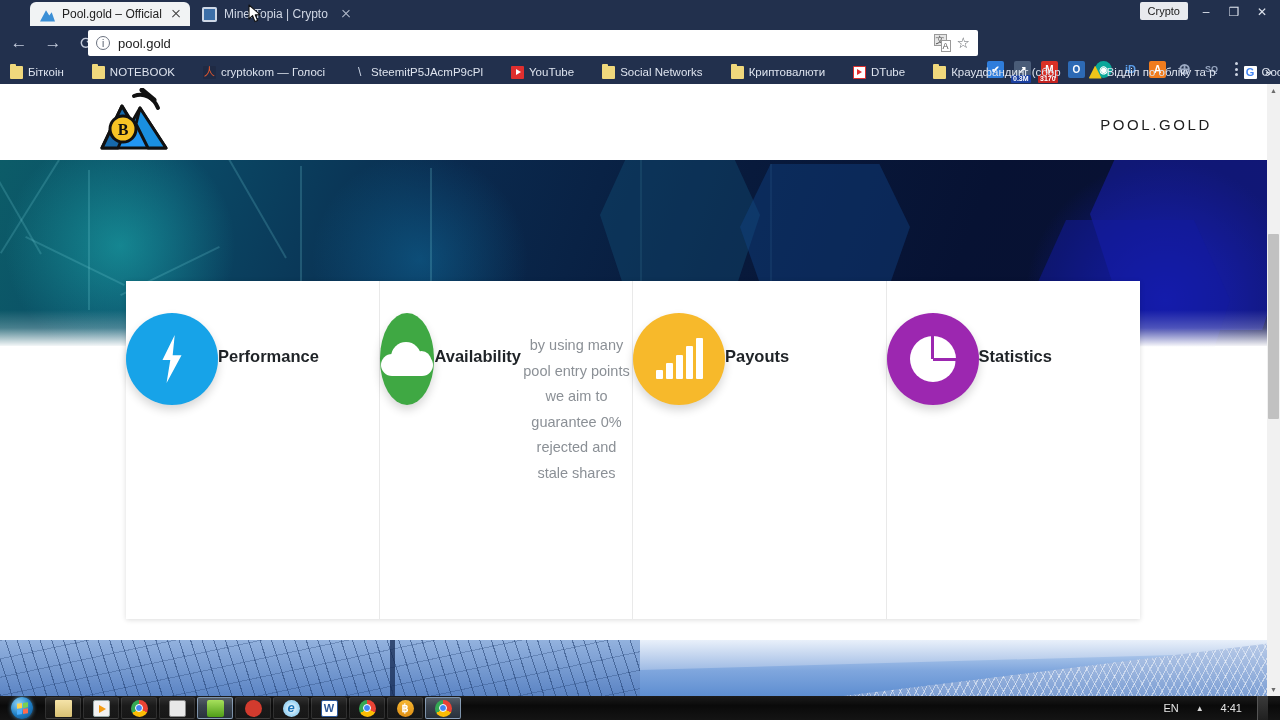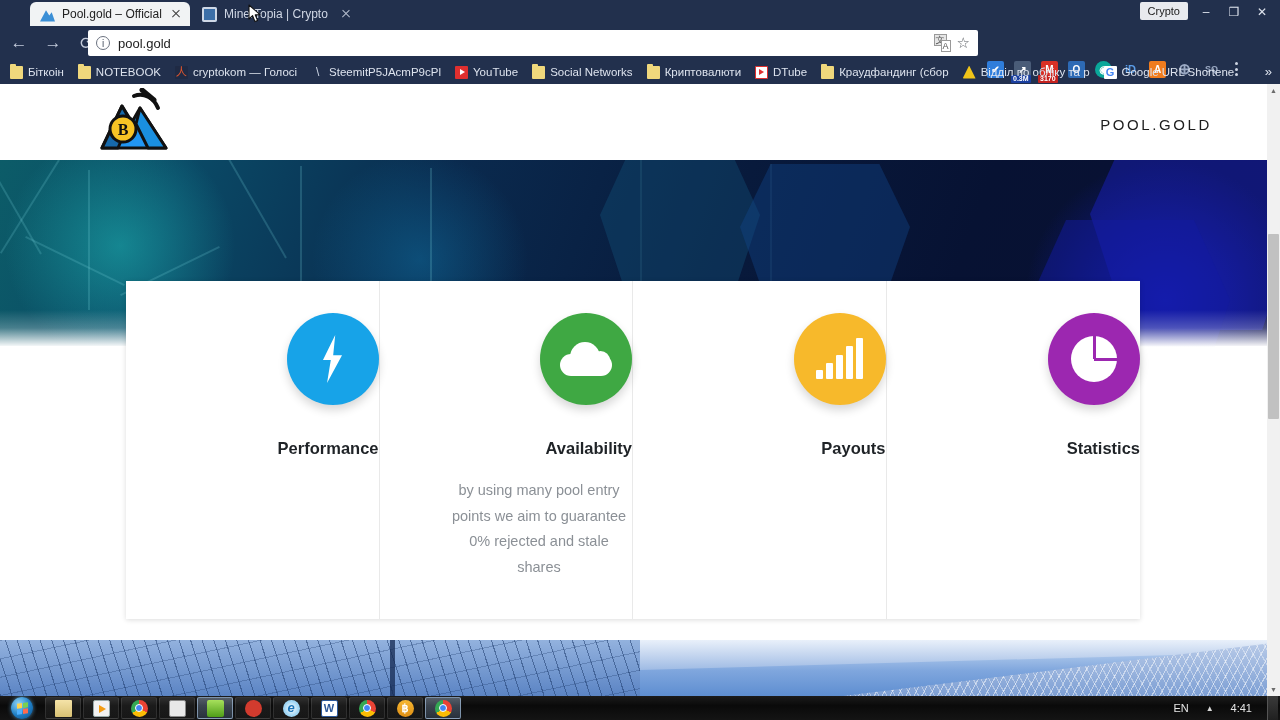--- a/index.html
+++ b/index.html
@@ -82,21 +82,21 @@
 
   #ext-icons { position: absolute; left: 982px; top: 28px; height: 30px; display: flex; align-items: center; gap: 0; }
   .ext { width: 27px; height: 30px; display: flex; align-items: center; justify-content: center; position: relative; }
   .ext .glyph { width: 17px; height: 17px; border-radius: 2px; display: flex; align-items: center; justify-content: center; font-size: 10px; color: #fff; font-weight: bold; position: relative; }
   .ext .badge { position: absolute; bottom: 1px; left: 2px; font-size: 7px; line-height: 8px; color: #fff; padding: 0 2px; border-radius: 1px; font-weight: bold; }
   #kebab { width: 22px; display: flex; flex-direction: column; align-items: center; justify-content: center; gap: 2.5px; }
   #kebab i { width: 3px; height: 3px; border-radius: 50%; background: #cdd4e2; display: block; }
 
   
   #bookmarks-bar { position: absolute; left: 0; top: 60px; width: 1280px; height: 24px; display: flex; align-items: center; padding-left: 10px; overflow: hidden; }
-  .bm { display: flex; align-items: center; margin-right: 14px; font-size: 11.5px; color: #dde3ee; white-space: nowrap; flex: none; max-width: 150px; }
+  .bm { display: flex; align-items: center; margin-right: 28px; font-size: 11.5px; color: #dde3ee; white-space: nowrap; flex: none; max-width: 150px; }
   .bm .bm-ico { width: 13px; height: 13px; margin-right: 5px; flex: none; border-radius: 1px; }
   .bm .bm-label { overflow: hidden; }
   .ico-folder { background: #f0d87c; border-radius: 1px 1px 2px 2px; position: relative; }
   .ico-folder::before { content: ""; position: absolute; left: 0; top: -2px; width: 6px; height: 3px; background: #f0d87c; border-radius: 1px 1px 0 0; }
   .ico-youtube { background: #e02f2f; border-radius: 3px; position: relative; }
   .ico-youtube::after { content: ""; position: absolute; left: 5px; top: 3.5px; border-left: 5px solid #fff; border-top: 3px solid transparent; border-bottom: 3px solid transparent; }
   .ico-dtube { background: #fff; border: 1.6px solid #e02f2f; position: relative; }
   .ico-dtube::after { content: ""; position: absolute; left: 2.5px; top: 2px; border-left: 5px solid #e02f2f; border-top: 3px solid transparent; border-bottom: 3px solid transparent; }
   .ico-crypt { background: #1f2a44; position: relative; }
   .ico-crypt::after { content: "人"; color: #e4572e; font-size: 11px; position: absolute; left: 1px; top: -2px; }
@@ -136,21 +136,21 @@
   #hero-white { position: absolute; left: 0; top: 208px; width: 1280px; height: 272px; background: #fff; }
 
   
   #cards {
     position: absolute; left: 126px; top: 121px; width: 1014px; height: 338px;
     display: flex; background: #fff; box-shadow: 0 1px 5px rgba(0,0,0,.14);
     z-index: 5;
   }
   .card {
     width: 253.5px; background: #fff; border-right: 1px solid #e9e9e9;
-    display: flex; flex-direction: column; align-items: flex-end; padding-top: 32px;
+    display: flex; align-items: flex-start; padding-top: 32px;
   }
   .card:last-child { border-right: none; }
   .card-icon {
     width: 92px; height: 92px; border-radius: 50%;
     display: flex; align-items: center; justify-content: center;
     box-shadow: 0 5px 10px rgba(0,0,0,.16); position: relative;
   }
   .card-title { margin-top: 34px; font-size: 16.5px; font-weight: bold; color: #1f2327; }
   .card-text {
     margin-top: 20px; width: 186px; text-align: center;
@@ -263,21 +263,21 @@
   .ti-wmp { background: #f2f2f2; border: 1px solid #9aa; border-radius: 2px; }
   .ti-wmp::after { content: ""; position: absolute; left: 5px; top: 4px; border-left: 7px solid #f39c12; border-top: 4px solid transparent; border-bottom: 4px solid transparent; }
   .ti-chrome { border-radius: 50%; background: conic-gradient(#ea4335 0 33%, #fbbc05 33% 66%, #34a853 66% 100%); position: relative; }
   .ti-chrome::after { content: ""; position: absolute; inset: 4.5px; background: #4285f4; border-radius: 50%; border: 1.5px solid #fff; }
   .ti-calc { background: #e8e8e8; border: 1px solid #888; }
   .ti-green { background: linear-gradient(to bottom,#a7e05c,#4f9e18); }
   .ti-clock { background: #d23b2e; border-radius: 50%; }
   .ti-ie { background: radial-gradient(circle at 50% 50%, #fff, #9fd6f5 60%); border-radius: 50%; color:#1b74b8; font-size:13px; font-weight:bold; text-align:center; line-height:16px; font-style: italic; }
   .ti-word { background: #fff; border: 1px solid #2b579a; color: #2b579a; font-size: 11px; font-weight: bold; text-align: center; line-height: 15px; }
   .ti-btc { border-radius: 50%; background: linear-gradient(to bottom,#f7b731,#e08f14); color: #fff; font-size: 11px; font-weight: bold; text-align: center; line-height: 17px; }
-  #tray { margin-left: auto; display: flex; align-items: center; height: 24px; padding-right: 2px; }
+  #tray { margin-left: auto; display: flex; align-items: center; height: 24px; padding-right: 12px; }
   .tray-item { color: #e6e6e6; font-size: 11px; padding: 0 9px; }
   #tray-arrow { color: #d8d8d8; font-size: 8px; padding: 0 8px; }
   #show-desktop { width: 11px; height: 24px; margin-left: 6px; border-left: 1px solid #555; background: linear-gradient(to bottom, #3a3a3a, #202020); }
 
   
   #cursor { position: absolute; left: 248px; top: 4px; width: 14px; height: 20px; z-index: 90; pointer-events: none; }
 </style>
 </head>
 <body>
 

